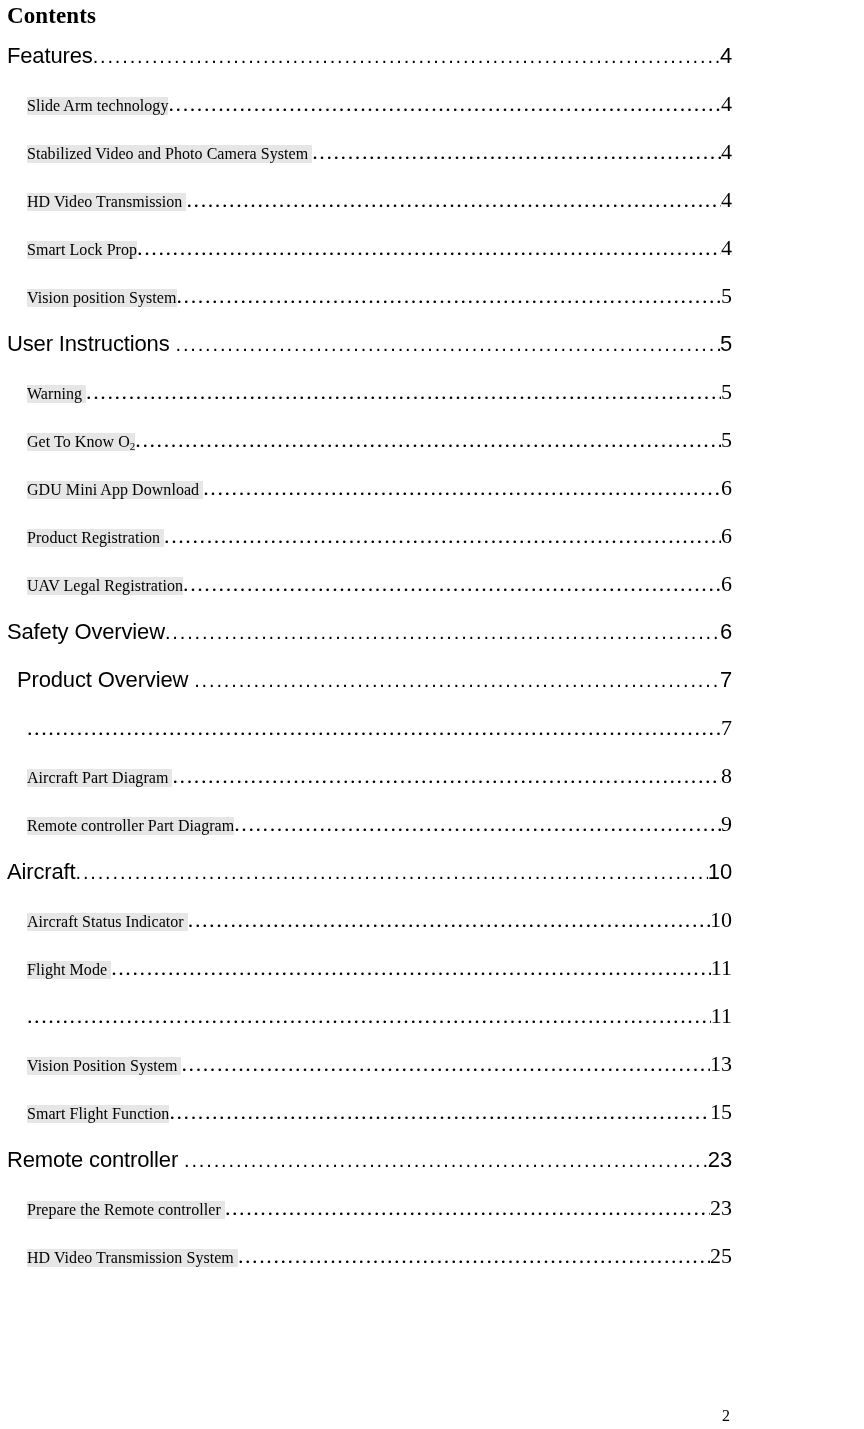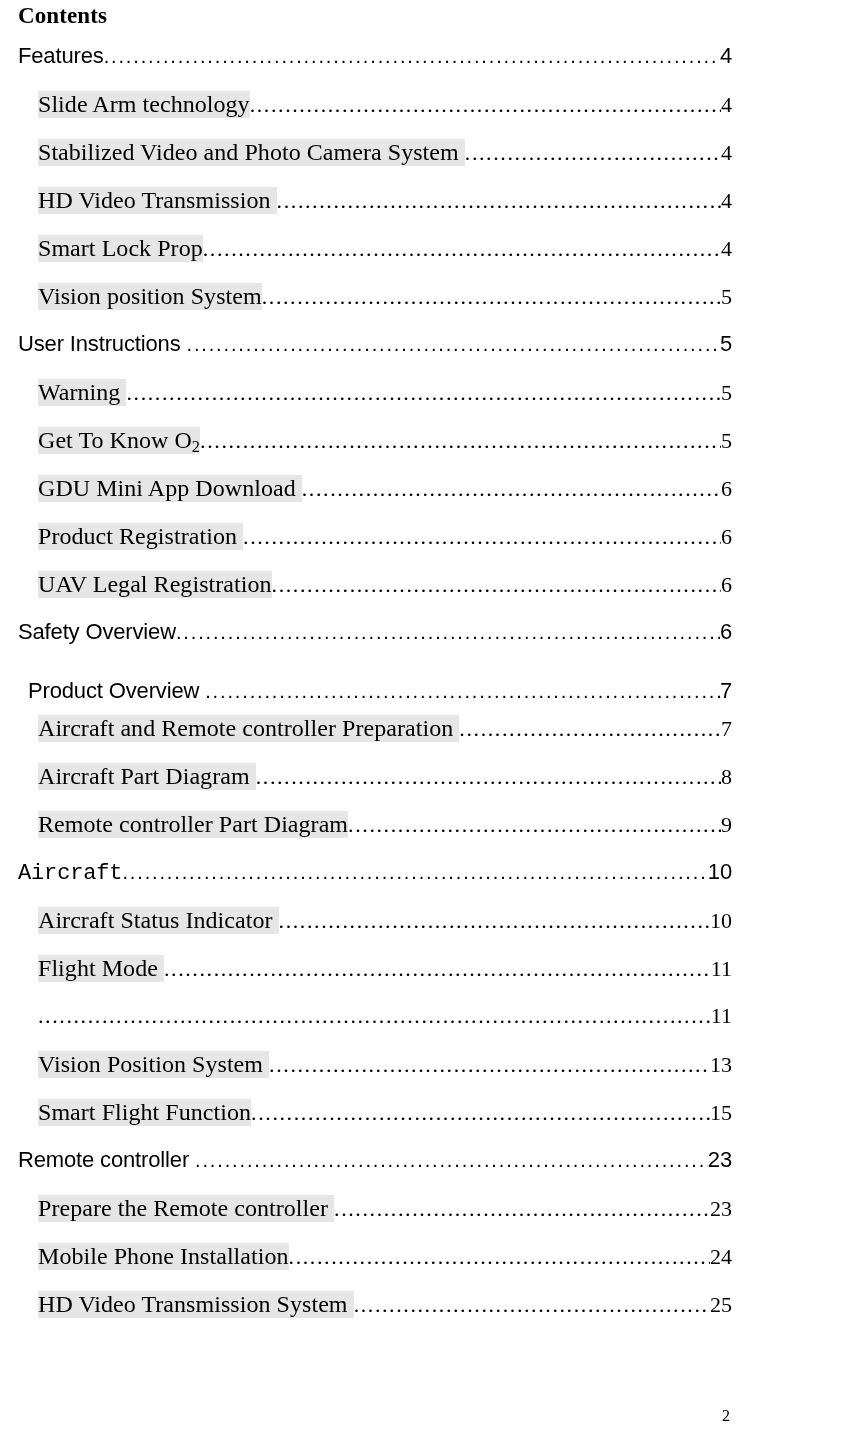--- a/index.html
+++ b/index.html
@@ -15,21 +15,21 @@
     font-family: "Liberation Serif", serif;
     color: #000000;
     -webkit-font-smoothing: antialiased;
   }
 
   .page {
     position: relative;
     width: 734px;
     height: 1429px;
     box-sizing: border-box;
-    padding: 0px 2px 0px 18px;
+    padding: 0px 2px 0px 7px;
   }
 
   
   .toc-title {
     font-family: "Liberation Serif", serif;
     font-weight: bold;
     font-size: 23px;
     line-height: 27px;
     margin: 0;
     padding-top: 2px;
@@ -93,30 +93,29 @@
     letter-spacing: -0.15px;
   }
   .lvl1 .toc-leader {
     font-family: "Liberation Sans", sans-serif;
     color: #000;
   }
 
   
   .lvl1.indent {
     padding-left: 10px;
-    align-items: center;
   }
 
   
   .lvl2 {
     padding-left: 20px;
   }
   .lvl2 .toc-label {
     font-family: "Liberation Serif", serif;
-    font-size: 24px;
+    font-size: 16px;
     letter-spacing: 0.05px;
     background: #e6e6e6;
   }
   .lvl2 .toc-page {
     font-family: "Liberation Serif", serif;
     font-size: 22px;
   }
   .lvl2 .toc-leader {
     font-family: "Liberation Serif", serif;
     font-size: 22px;
@@ -214,36 +213,35 @@
         <span class="toc-label" style="background: transparent;">Safety Overview</span>
         <span class="toc-leader"></span>
         <span class="toc-page">6</span>
       </li>
       <li class="toc-entry lvl1 indent">
         <span class="toc-label" style="background: transparent;">Product Overview </span>
         <span class="toc-leader"></span>
         <span class="toc-page">7</span>
       </li>
       <li class="toc-entry lvl2">
-        <span class="toc-label">Aircraft and Remote controller Preparation </span>
         <span class="toc-leader"></span>
         <span class="toc-page">7</span>
       </li>
       <li class="toc-entry lvl2">
         <span class="toc-label">Aircraft Part Diagram </span>
         <span class="toc-leader"></span>
         <span class="toc-page">8</span>
       </li>
       <li class="toc-entry lvl2">
         <span class="toc-label">Remote controller Part Diagram</span>
         <span class="toc-leader"></span>
         <span class="toc-page">9</span>
       </li>
       <li class="toc-entry lvl1">
-        <span class="toc-label" style="background: transparent; font-family: Liberation Mono, monospace;">Aircraft</span>
+        <span class="toc-label" style="background: transparent;">Aircraft</span>
         <span class="toc-leader"></span>
         <span class="toc-page">10</span>
       </li>
       <li class="toc-entry lvl2">
         <span class="toc-label">Aircraft Status Indicator </span>
         <span class="toc-leader"></span>
         <span class="toc-page">10</span>
       </li>
       <li class="toc-entry lvl2">
         <span class="toc-label">Flight Mode </span>
@@ -268,25 +266,20 @@
         <span class="toc-label" style="background: transparent; text-align: right;">Remote controller </span>
         <span class="toc-leader"></span>
         <span class="toc-page">23</span>
       </li>
       <li class="toc-entry lvl2">
         <span class="toc-label">Prepare the Remote controller </span>
         <span class="toc-leader"></span>
         <span class="toc-page">23</span>
       </li>
       <li class="toc-entry lvl2">
-        <span class="toc-label">Mobile Phone Installation</span>
-        <span class="toc-leader"></span>
-        <span class="toc-page">24</span>
-      </li>
-      <li class="toc-entry lvl2">
         <span class="toc-label">HD Video Transmission System </span>
         <span class="toc-leader"></span>
         <span class="toc-page">25</span>
       </li>
     </ul>
 
   <div class="page-footer">2</div>
 
 </div>
 

